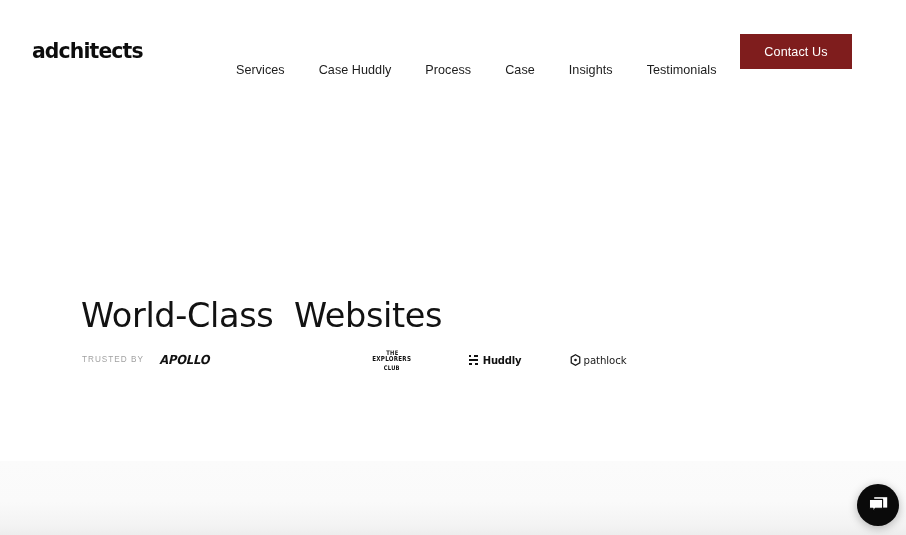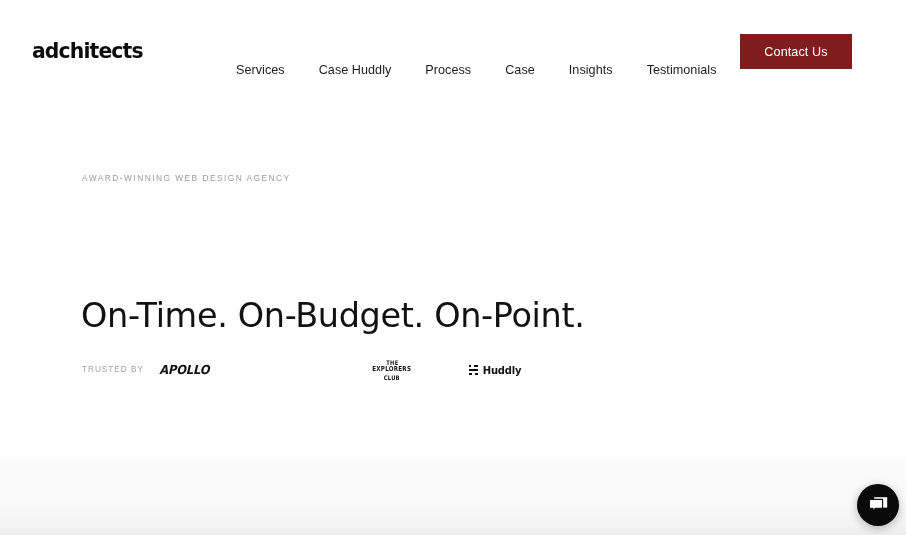--- a/index.html
+++ b/index.html
@@ -62,21 +62,21 @@
     position:absolute; left:81px; top:203px; width:760px;
     font-size:33.5px; line-height:45px; color:#121212;
     letter-spacing:-0.35px; font-weight:400;
     font-family:"DejaVu Sans", sans-serif;
     white-space:pre;
   }
   .headline .line { display:block; }
 
   
   .trusted {
-    position:absolute; left:82px; top:348px;
+    position:absolute; left:82px; top:338px;
     width:620px; height:44px;
   }
   .trusted-label {
     position:absolute; left:0; top:17px;
     font-size:8.2px; letter-spacing:1.0px; color:#a2a2a2;
     text-transform:uppercase; white-space:nowrap; line-height:10px;
   }
   .logo-slot {
     position:absolute; top:0; height:44px;
     display:flex; align-items:center; justify-content:center;
@@ -165,24 +165,23 @@
       <a class="nav-item">Case Huddly</a>
       <a class="nav-item">Process</a>
       <a class="nav-item">Case</a>
       <a class="nav-item">Insights</a>
       <a class="nav-item">Testimonials</a>
     </nav>
 
     <button class="contact-btn">Contact Us</button>
   </header>
 
-  <div class="eyebrow">AWARD-WINNING WEB DESIGN AGENCY</div>
 
   <h1 class="headline">
-    <span class="line">On-Time. On-Budget. On-Point.</span>
+    <span class="line">World-Class  Websites</span>
   </h1>
 
   <div class="trusted">
 
     <div class="trusted-label">TRUSTED BY</div>
 
     <div class="logo-slot lg-apollo">
       <span class="wm">
           <span class="slant">APOLLO</span>
         </span>
@@ -201,20 +200,29 @@
           <i class="hm1"></i>
             <i class="hm2"></i>
             <i class="hm3"></i>
             <i class="hm4"></i>
             <i class="hm5"></i>
         </span>
         <span class="txt">Huddly</span>
       </span>
     </div>
 
+    <div class="logo-slot lg-pathlock">
+      <span class="wm">
+        <svg class="pl-mark" viewBox="0 0 22 24">
+          <path d="M11 1.6 L19.5 6.4 L19.5 17.6 L11 22.4 L2.5 17.6 L2.5 6.4 Z" fill="none" stroke="#1a1a1a" stroke-width="2.6"></path>
+          <circle cx="11" cy="12" r="2.6" fill="#1a1a1a"></circle>
+        </svg>
+        <span class="txt">pathlock</span>
+      </span>
+    </div>
   </div>
 
   <div class="chat-fab">
     <svg width="21" height="19" viewBox="0 0 21 19">
       <path d="M6.2 1.2 H19.2 V11.6 H6.2 Z" fill="#ffffff"></path>
       <path d="M1.4 3.4 H14.6 V12.3 H7.2 L5.2 16.2 L5.0 12.3 H1.4 Z" fill="#ffffff" stroke="#0a0a0a" stroke-width="1.1" stroke-linejoin="round"></path>
     </svg>
   </div>
 
 </div>

